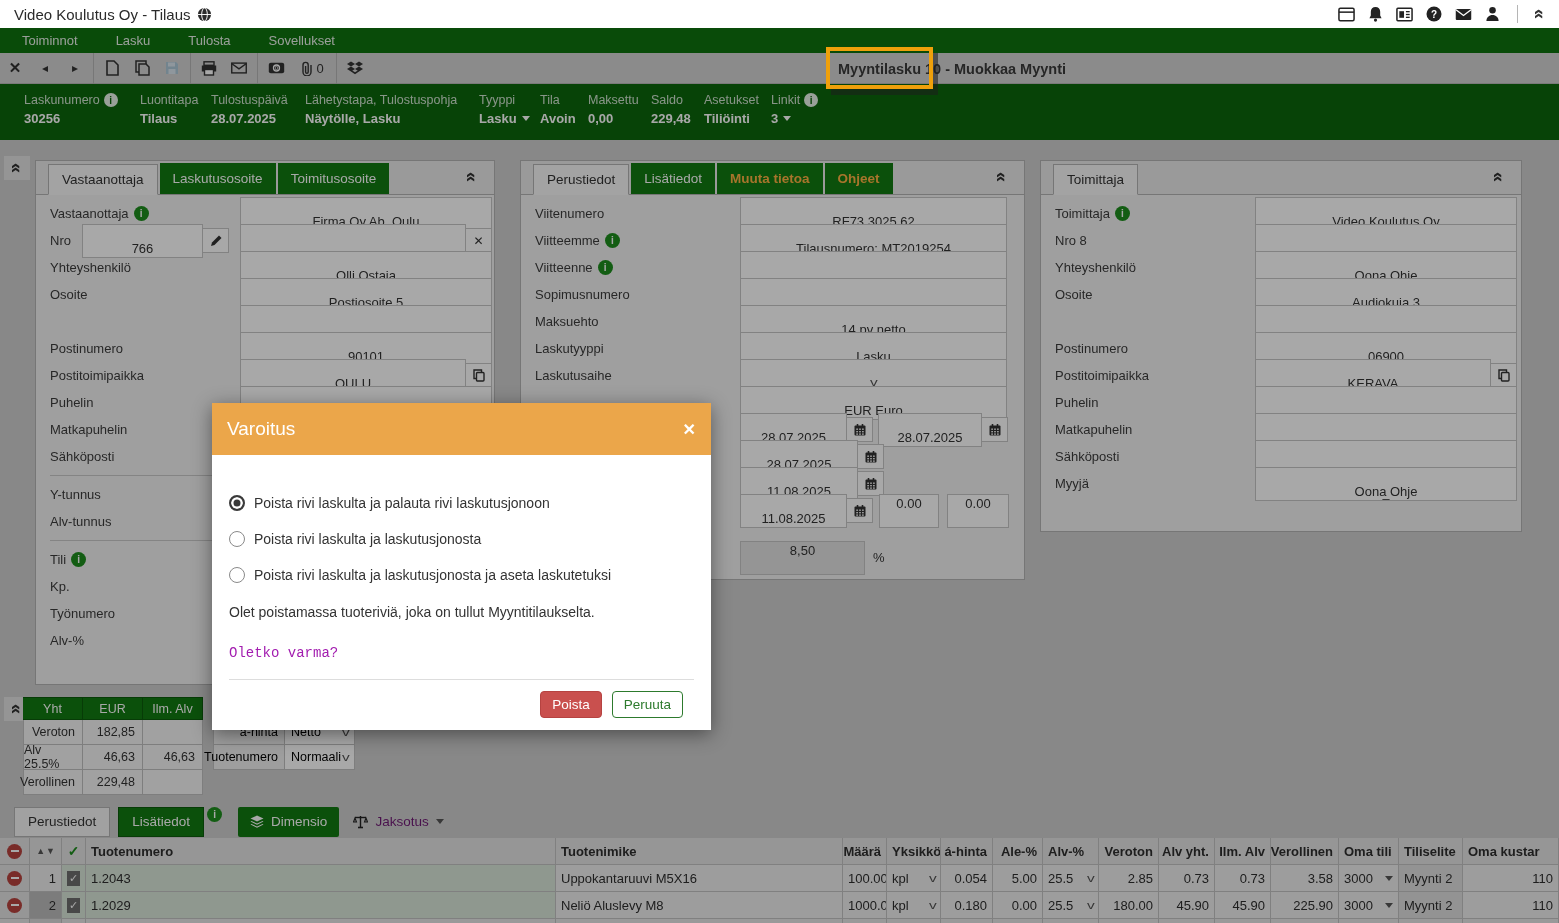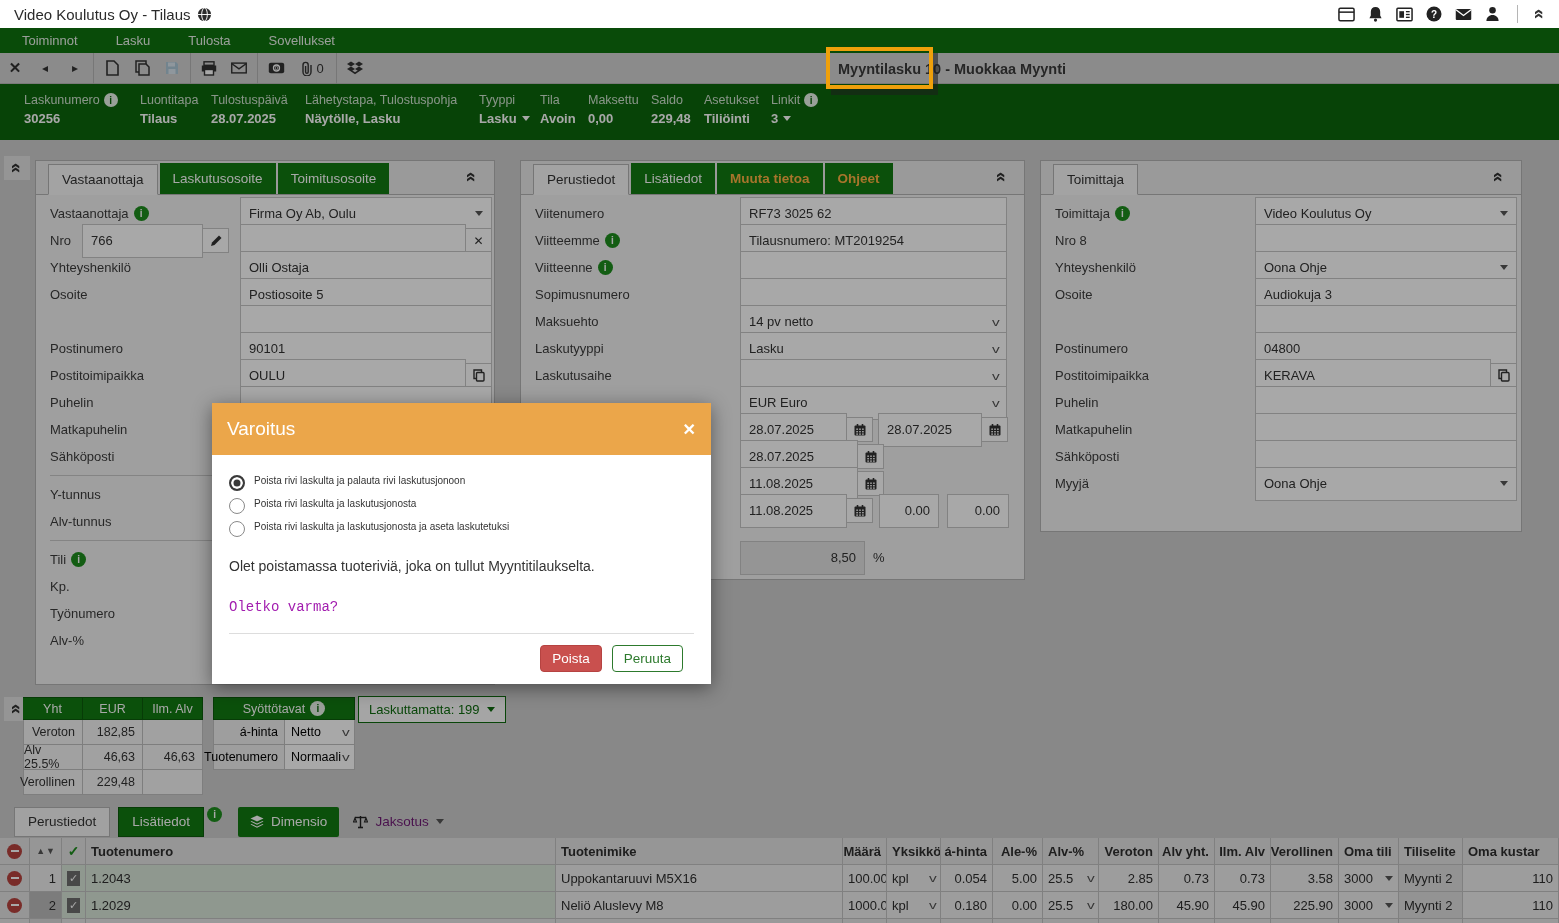--- a/index.html
+++ b/index.html
@@ -31,37 +31,37 @@
   .tabrow{height:33px;display:flex;align-items:flex-end;padding-left:12px;position:relative;border-bottom:1px solid #b3b3b3;background:#eaeaea;}
   .tab{height:31px;display:flex;align-items:center;padding:0 13px;font-size:13.5px;margin-right:2px;box-sizing:border-box;}
   .tab.on{background:#f8f8f8;color:#333;border:1px solid #b3b3b3;border-bottom:1px solid #f8f8f8;margin-bottom:-1px;}
   .tab.grn{background:#117a11;color:#fff;}
   .tab.orange{color:#ffb143;font-weight:bold;}
   .coll{position:absolute;right:10px;top:5px;width:24px;height:22px;display:flex;align-items:center;justify-content:center;color:#444;}
   .chev{display:inline-block;transform:rotate(90deg);font-size:18px;font-weight:bold;line-height:1;color:#333;}
   .pbody{padding:5px 2px 0 14px;}
   .frow{height:27px;display:flex;align-items:center;}
   .lbl{font-size:13px;color:#3c3c3c;display:flex;align-items:center;gap:5px;flex:none;}
-  .inp{height:28px;background:#ffffff;border:1px solid #c6c6c6;font-size:13px;color:#333;display:flex;align-items:center;padding:16px 8px;box-sizing:border-box;overflow:hidden;white-space:nowrap;}
+  .inp{height:28px;background:#ffffff;border:1px solid #c6c6c6;font-size:13px;color:#333;display:flex;align-items:center;padding:16px 8px;box-sizing:border-box;overflow:hidden;white-space:nowrap;flex-direction:column;}
   .sel{justify-content:space-between;}
   .caret{width:0;height:0;border-left:4px solid transparent;border-right:4px solid transparent;border-top:5px solid #555;flex:none;}
   .vee{font-size:11px;color:#555;transform:scaleX(1.4);}
   .ibtn{width:26px;height:25px;background:#fff;border:1px solid #c6c6c6;border-left:none;display:flex;align-items:center;justify-content:center;box-sizing:border-box;color:#333;}
   .info{width:15px;height:15px;border-radius:50%;background:#1e8e1e;color:#fff;font-size:10px;font-weight:bold;display:inline-flex;align-items:center;justify-content:center;flex:none;}
   .divider{height:1px;background:#c9c9c9;margin:5px 0;}
   .ro{background:#e3e3e3;}
   
   .overlay{left:0;top:28px;width:1559px;height:895px;background:rgba(0,0,0,0.34);z-index:20;}
   .hilite{left:826px;top:47px;width:99px;height:34px;border:4px solid #efa00b;box-shadow:5px 6px 0 rgba(30,30,30,0.55);z-index:25;}
   .modal{left:212px;top:403px;width:499px;z-index:30;background:#fff;box-shadow:0 4px 18px rgba(0,0,0,0.45);}
   .mhead{height:52px;background:#eba64a;display:flex;align-items:center;justify-content:space-between;padding:0 15px;box-sizing:border-box;}
   .mtitle{font-size:19px;color:#fff;}
   .mclose{color:#fff;font-size:16px;font-weight:bold;cursor:pointer;}
   .mbody{padding:20px 17px 0 17px;}
-  .opt{display:flex;gap:9px;margin-bottom:7px;font-size:10px;color:#333;}
+  .opt{display:flex;align-items:center;gap:9px;margin-bottom:7px;font-size:14px;color:#333;margin-top:20px;}
   .radio{width:16px;height:16px;border-radius:50%;border:1px solid #8a8a8a;background:#fff;box-sizing:border-box;flex:none;}
   .radio.seld{border:2px solid #3a3a3a;background:#3a3a3a;box-shadow:inset 0 0 0 2.5px #fff;}
   .mwarn{margin-top:21px;font-size:14px;color:#333;}
   .mq{margin-top:25px;font-size:14px;color:#a21caf;font-family:Liberation Mono, monospace;}
   .mfoot{margin-top:18px;border-top:1px solid #ddd;padding:11px 11px 12px 0;display:flex;justify-content:flex-end;gap:10px;}
   .btn{font-size:13.5px;padding:5px 11px;border-radius:4px;cursor:pointer;}
   .btn.red{background:#c9504e;border:1px solid #b64341;color:#fff;}
   .btn.grnline{background:#fff;border:1px solid #2d7a2d;color:#2d7a2d;}
   
   .tcell{box-sizing:border-box;border:1px solid #bfbfbf;border-top:none;border-left:none;font-size:12.5px;display:flex;align-items:center;}
@@ -630,21 +630,21 @@
       <div class="frow">
         <span class="lbl" style="width:200px">Osoite</span>
         <span class="inp" style="flex:1;margin-right:2px">Audiokuja 3</span>
       </div>
       <div class="frow">
         <span class="lbl" style="width:200px"></span>
         <span class="inp" style="flex:1;margin-right:2px"></span>
       </div>
       <div class="frow">
         <span class="lbl" style="width:200px">Postinumero</span>
-        <span class="inp" style="flex:1;margin-right:2px">04800</span>
+        <span class="inp" style="flex:1;margin-right:2px">06900</span>
       </div>
       <div class="frow">
         <span class="lbl" style="width:200px">Postitoimipaikka</span>
         <span class="inp" style="flex:1">KERAVA</span>
         <span class="ibtn" style="margin-right:2px">
             <svg width="12" height="13" viewBox="0 0 12 13">
               <rect x="3.5" y="3.5" width="7.5" height="8.5" rx="1" fill="none" stroke="#333" stroke-width="1.4"></rect>
               <path d="M8.5 3.5V1H1v8.5h2.5" fill="none" stroke="#333" stroke-width="1.4"></path>
             </svg>
           </span>

